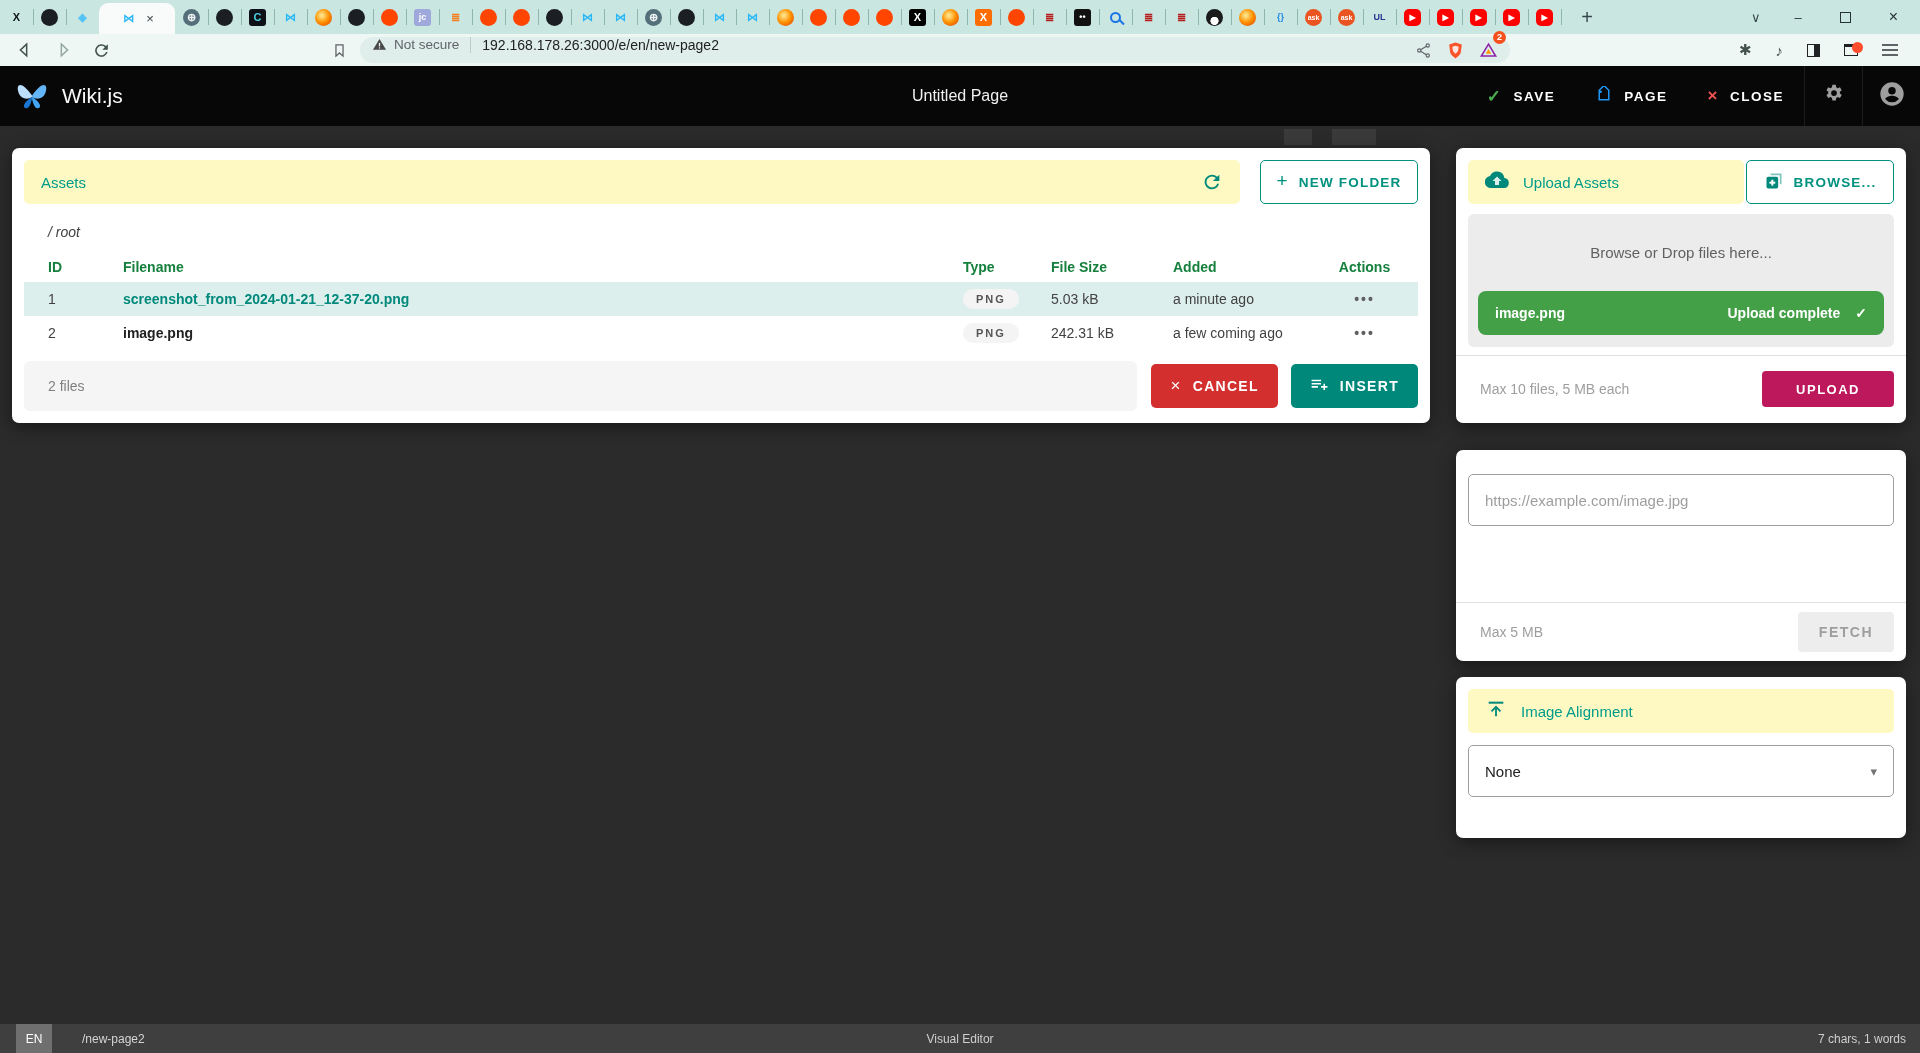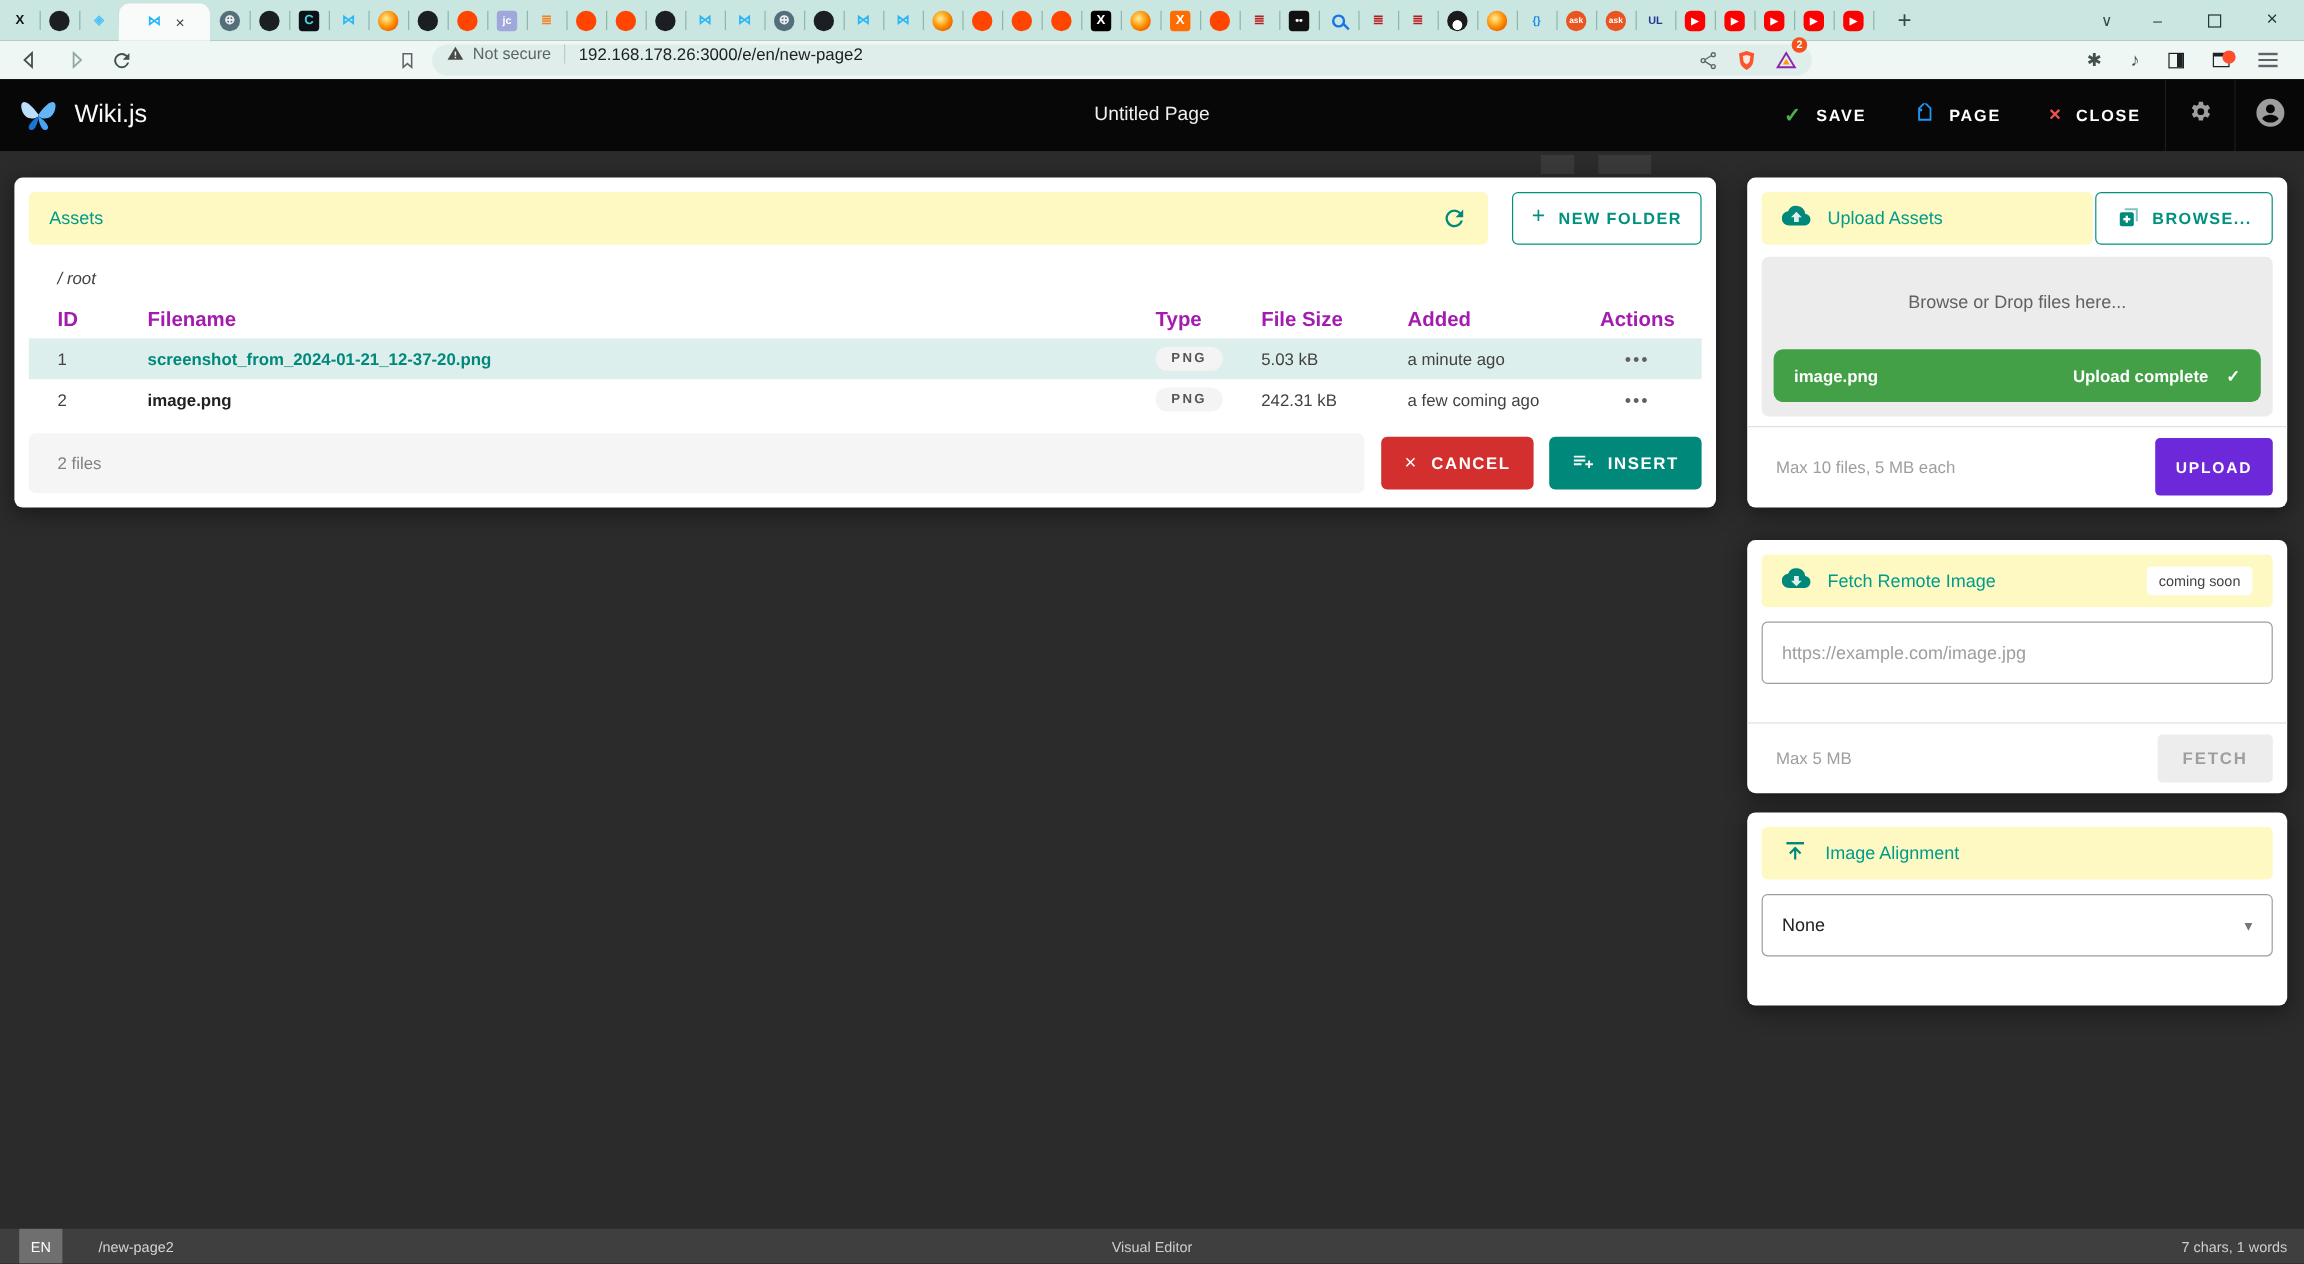--- a/index.html
+++ b/index.html
@@ -69,21 +69,21 @@
   .btn-outline{display:flex;align-items:center;justify-content:center;gap:10px;background:#fff;border:1px solid #00917f;border-radius:5px;color:#00917f;font-weight:700;font-size:13.5px;letter-spacing:1.2px;cursor:pointer;font-family:inherit;}
 
   #assets-card{left:12px;top:148px;width:1418px;height:275px;}
   #assets-bar{position:absolute;left:12px;top:12px;width:1216px;}
   #assets-bar .refresh{margin-left:auto;background:none;border:none;cursor:pointer;display:flex;}
   #new-folder{position:absolute;top:12px;right:12px;width:158px;height:44px;}
   #new-folder .plus{font-size:19px;font-weight:400;margin-top:-2px;}
   #breadcrumb{position:absolute;top:76px;left:36px;font-style:italic;font-size:14px;color:#424242;}
   #tbl{position:absolute;top:104px;left:12px;right:12px;}
   .tbl-head,.trow{display:grid;grid-template-columns:75px 1fr 88px 122px 150px 83px;align-items:center;padding:0 12px 0 24px;}
-  .tbl-head{height:30px;color:#a21caf;font-size:17px;font-weight:700;}
+  .tbl-head{height:30px;color:#15803d;font-size:14px;font-weight:700;}
   .trow{height:34px;font-size:14px;color:#424242;cursor:pointer;}
   .trow.selected{background:#ddefec;}
   .c-file.link{color:#00897b;font-weight:700;}
   .c-file.plain{color:#212121;font-weight:700;}
   .chip{display:inline-block;background:#f4f4f4;border-radius:12px;padding:4px 13px;font-size:11px;font-weight:700;letter-spacing:2px;color:#555;}
   .c-actions{color:#616161;letter-spacing:2px;text-align:center;font-weight:700;}
   .th-actions{text-align:center;}
   #assets-footer{position:absolute;left:12px;right:12px;bottom:12px;display:flex;align-items:center;}
   #count-bar{flex:1;height:50px;background:#f5f5f5;border-radius:6px;display:flex;align-items:center;padding:0 24px;color:#808080;font-size:14px;margin-right:14px;}
   .btn-solid{height:44px;border:none;border-radius:5px;color:#fff;font-weight:700;font-size:14px;letter-spacing:1.3px;display:flex;align-items:center;gap:11px;padding:0 19px;cursor:pointer;font-family:inherit;}
@@ -94,21 +94,21 @@
   #upload-card{left:1456px;top:148px;width:450px;height:275px;padding:12px;}
   #upload-bar{width:276px;}
   #btn-browse{position:absolute;top:12px;right:12px;width:148px;height:44px;}
   #dropzone{margin-top:10px;height:133px;background:#ececec;border-radius:6px;position:relative;text-align:center;}
   #dropzone .dz-text{padding-top:30px;color:#616161;font-size:15px;}
   #file-pill{position:absolute;left:10px;right:10px;bottom:12px;height:44px;background:#43a047;border-radius:8px;display:flex;align-items:center;padding:0 17px;color:#fff;font-size:14px;font-weight:700;}
   #file-pill .status{margin-left:auto;display:flex;align-items:flex-end;gap:15px;}
   .panel-divider{position:absolute;left:0;right:0;border-top:1px solid #e0e0e0;}
   .panel-footer{position:absolute;left:24px;right:12px;display:flex;align-items:center;}
   .limit-text{flex:1;color:#9e9e9e;font-size:14px;}
-  #btn-upload{background:#6d28d9;border:none;border-radius:4px;color:#fff;font-weight:700;font-size:13px;letter-spacing:1.5px;height:48px;padding:0 17px;cursor:pointer;font-family:inherit;}
+  #btn-upload{background:#be185d;border:none;border-radius:4px;color:#fff;font-weight:700;font-size:13px;letter-spacing:1.5px;height:36px;padding:0 34px;cursor:pointer;font-family:inherit;}
 
   #fetch-card{left:1456px;top:450px;width:450px;height:211px;padding:12px;}
   #fetch-bar{justify-content:flex-start;}
   #chip-soon{margin-left:auto;background:#fff;border-radius:4px;padding:5px 10px;font-size:12px;color:#424242;}
   #url-input{margin-top:12px;width:100%;height:52px;border:1px solid #9e9e9e;border-radius:5px;padding:0 16px;font-size:15px;color:#424242;font-family:inherit;background:#fff;outline:none;}
   #url-input::placeholder{color:#9e9e9e;}
   #btn-fetch{background:#ededed;border:none;border-radius:4px;color:#9e9e9e;font-weight:700;font-size:14px;letter-spacing:1.5px;height:40px;padding:0 21px;font-family:inherit;}
 
   #align-card{left:1456px;top:677px;width:450px;height:161px;padding:12px;}
   #align-select{margin-top:12px;height:52px;border:1px solid #9e9e9e;border-radius:5px;display:flex;align-items:center;padding:0 16px;cursor:pointer;}
@@ -492,30 +492,20 @@
     </div>
   </div>
   <div class="panel-divider" style="top:207px;"></div>
   <div class="panel-footer" style="top:207px;height:68px;">
     <span class="limit-text">Max 10 files, 5 MB each</span>
     <button id="btn-upload">UPLOAD</button>
   </div>
 </div>
 
 <div class="panel" id="fetch-card">
-  <div class="teal-bar" id="fetch-bar">
-    <span>
-      <svg width="24" height="24" viewBox="0 0 24 24">
-          <path fill="#00897b" d="M19.35 10.04A7.49 7.49 0 0 0 5.04 8.05 6 6 0 0 0 6 20h13a5 5 0 0 0 .35-9.96z"></path>
-          <path fill="#dcefed" d="M10 10h4v4h2.5L12 18.5 7.5 14H10z"></path>
-        </svg>
-    </span>
-    <span class="bar-title">Fetch Remote Image</span>
-    <span id="chip-soon">coming soon</span>
-  </div>
   <input id="url-input" placeholder="https://example.com/image.jpg" style="">
   <div class="panel-divider" style="top:152px;"></div>
   <div class="panel-footer" style="top:152px;height:59px;">
     <span class="limit-text">Max 5 MB</span>
     <button id="btn-fetch" disabled="">FETCH</button>
   </div>
 </div>
 
 <div class="panel" id="align-card">
   <div class="teal-bar">

